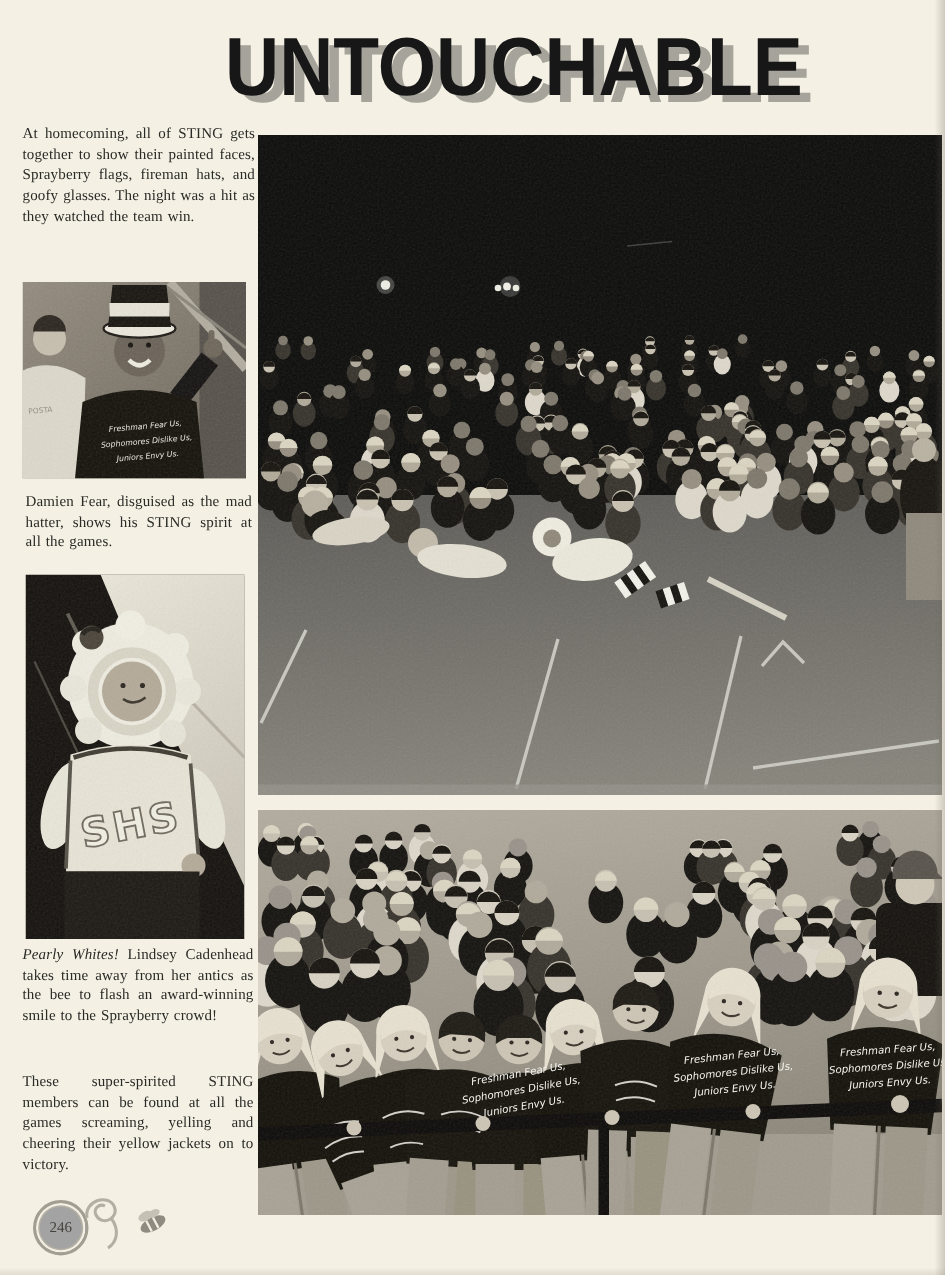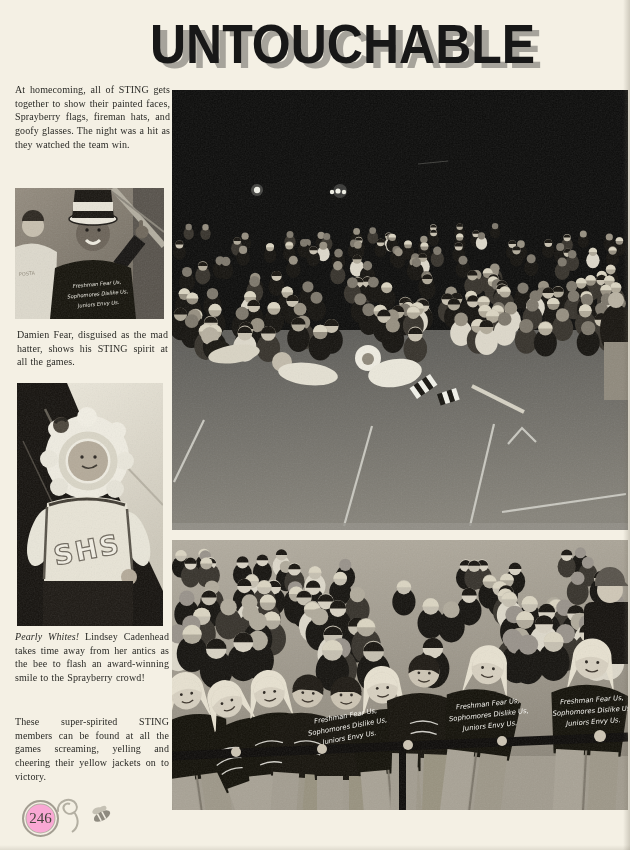--- a/index.html
+++ b/index.html
@@ -23,21 +23,21 @@
   .lead{font-style:italic;}
   figure{margin:0;padding:0;position:absolute;}
   figure svg{display:block;}
   #photo-damien{left:15px;top:188px;width:149px;height:133px;}
   #photo-bee{left:17px;top:383px;width:146px;height:243px;}
   #photo-top{left:172px;top:90px;width:456px;height:440px;}
   #photo-bottom{left:172px;top:540px;width:456px;height:270px;}
   .pagenum{position:absolute;left:22px;top:800px;width:33px;height:33px;border-radius:50%;
         border:2px solid #a29e91;box-shadow:inset 0 0 0 1.5px #f4f0e4,inset 0 0 0 2.5px #b5b1a4;
         display:flex;align-items:center;justify-content:center;
-        font-size:15px;color:#44423c;background:#f9a8d4;}
+        font-size:10px;color:#44423c;background:#a3a3a3;}
   .doodle{position:absolute;left:50px;top:790px;}
 </style>
 </head>
 <body>
 
 <div class="page">
 
   <svg width="0" height="0" style="position:absolute" aria-hidden="true">
     <defs>
       <filter id="grain" x="0" y="0" width="100%" height="100%">

